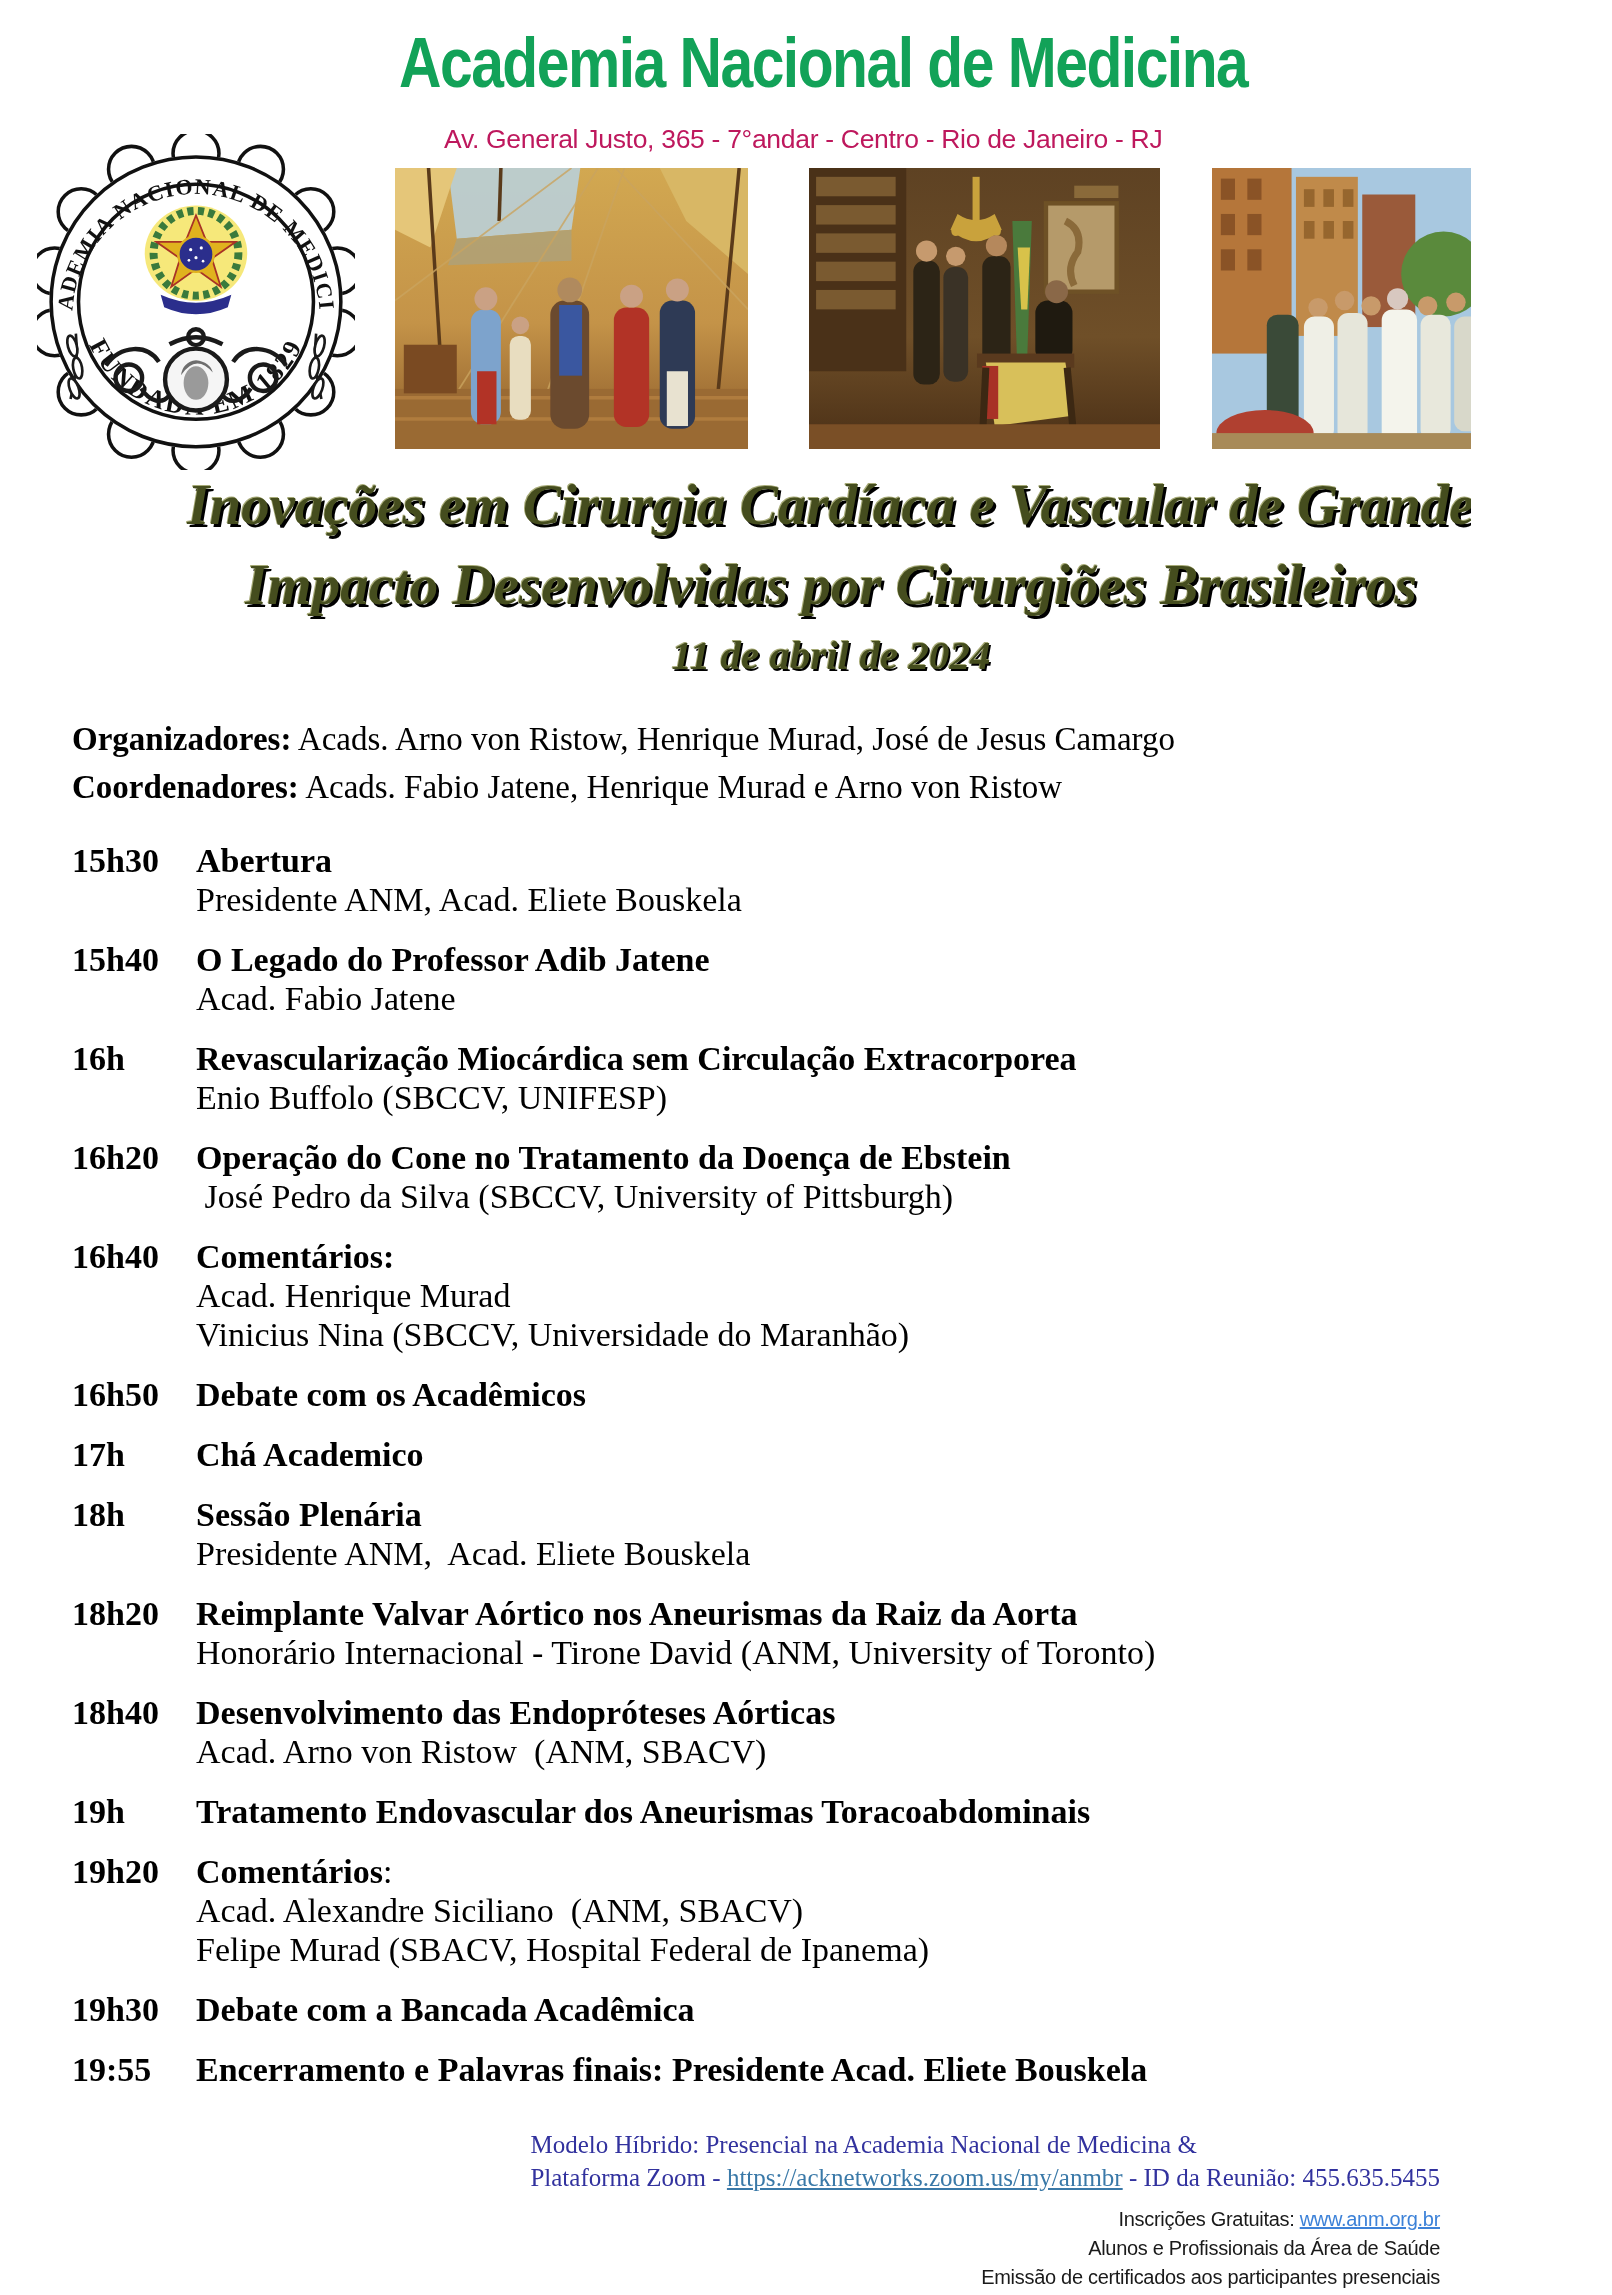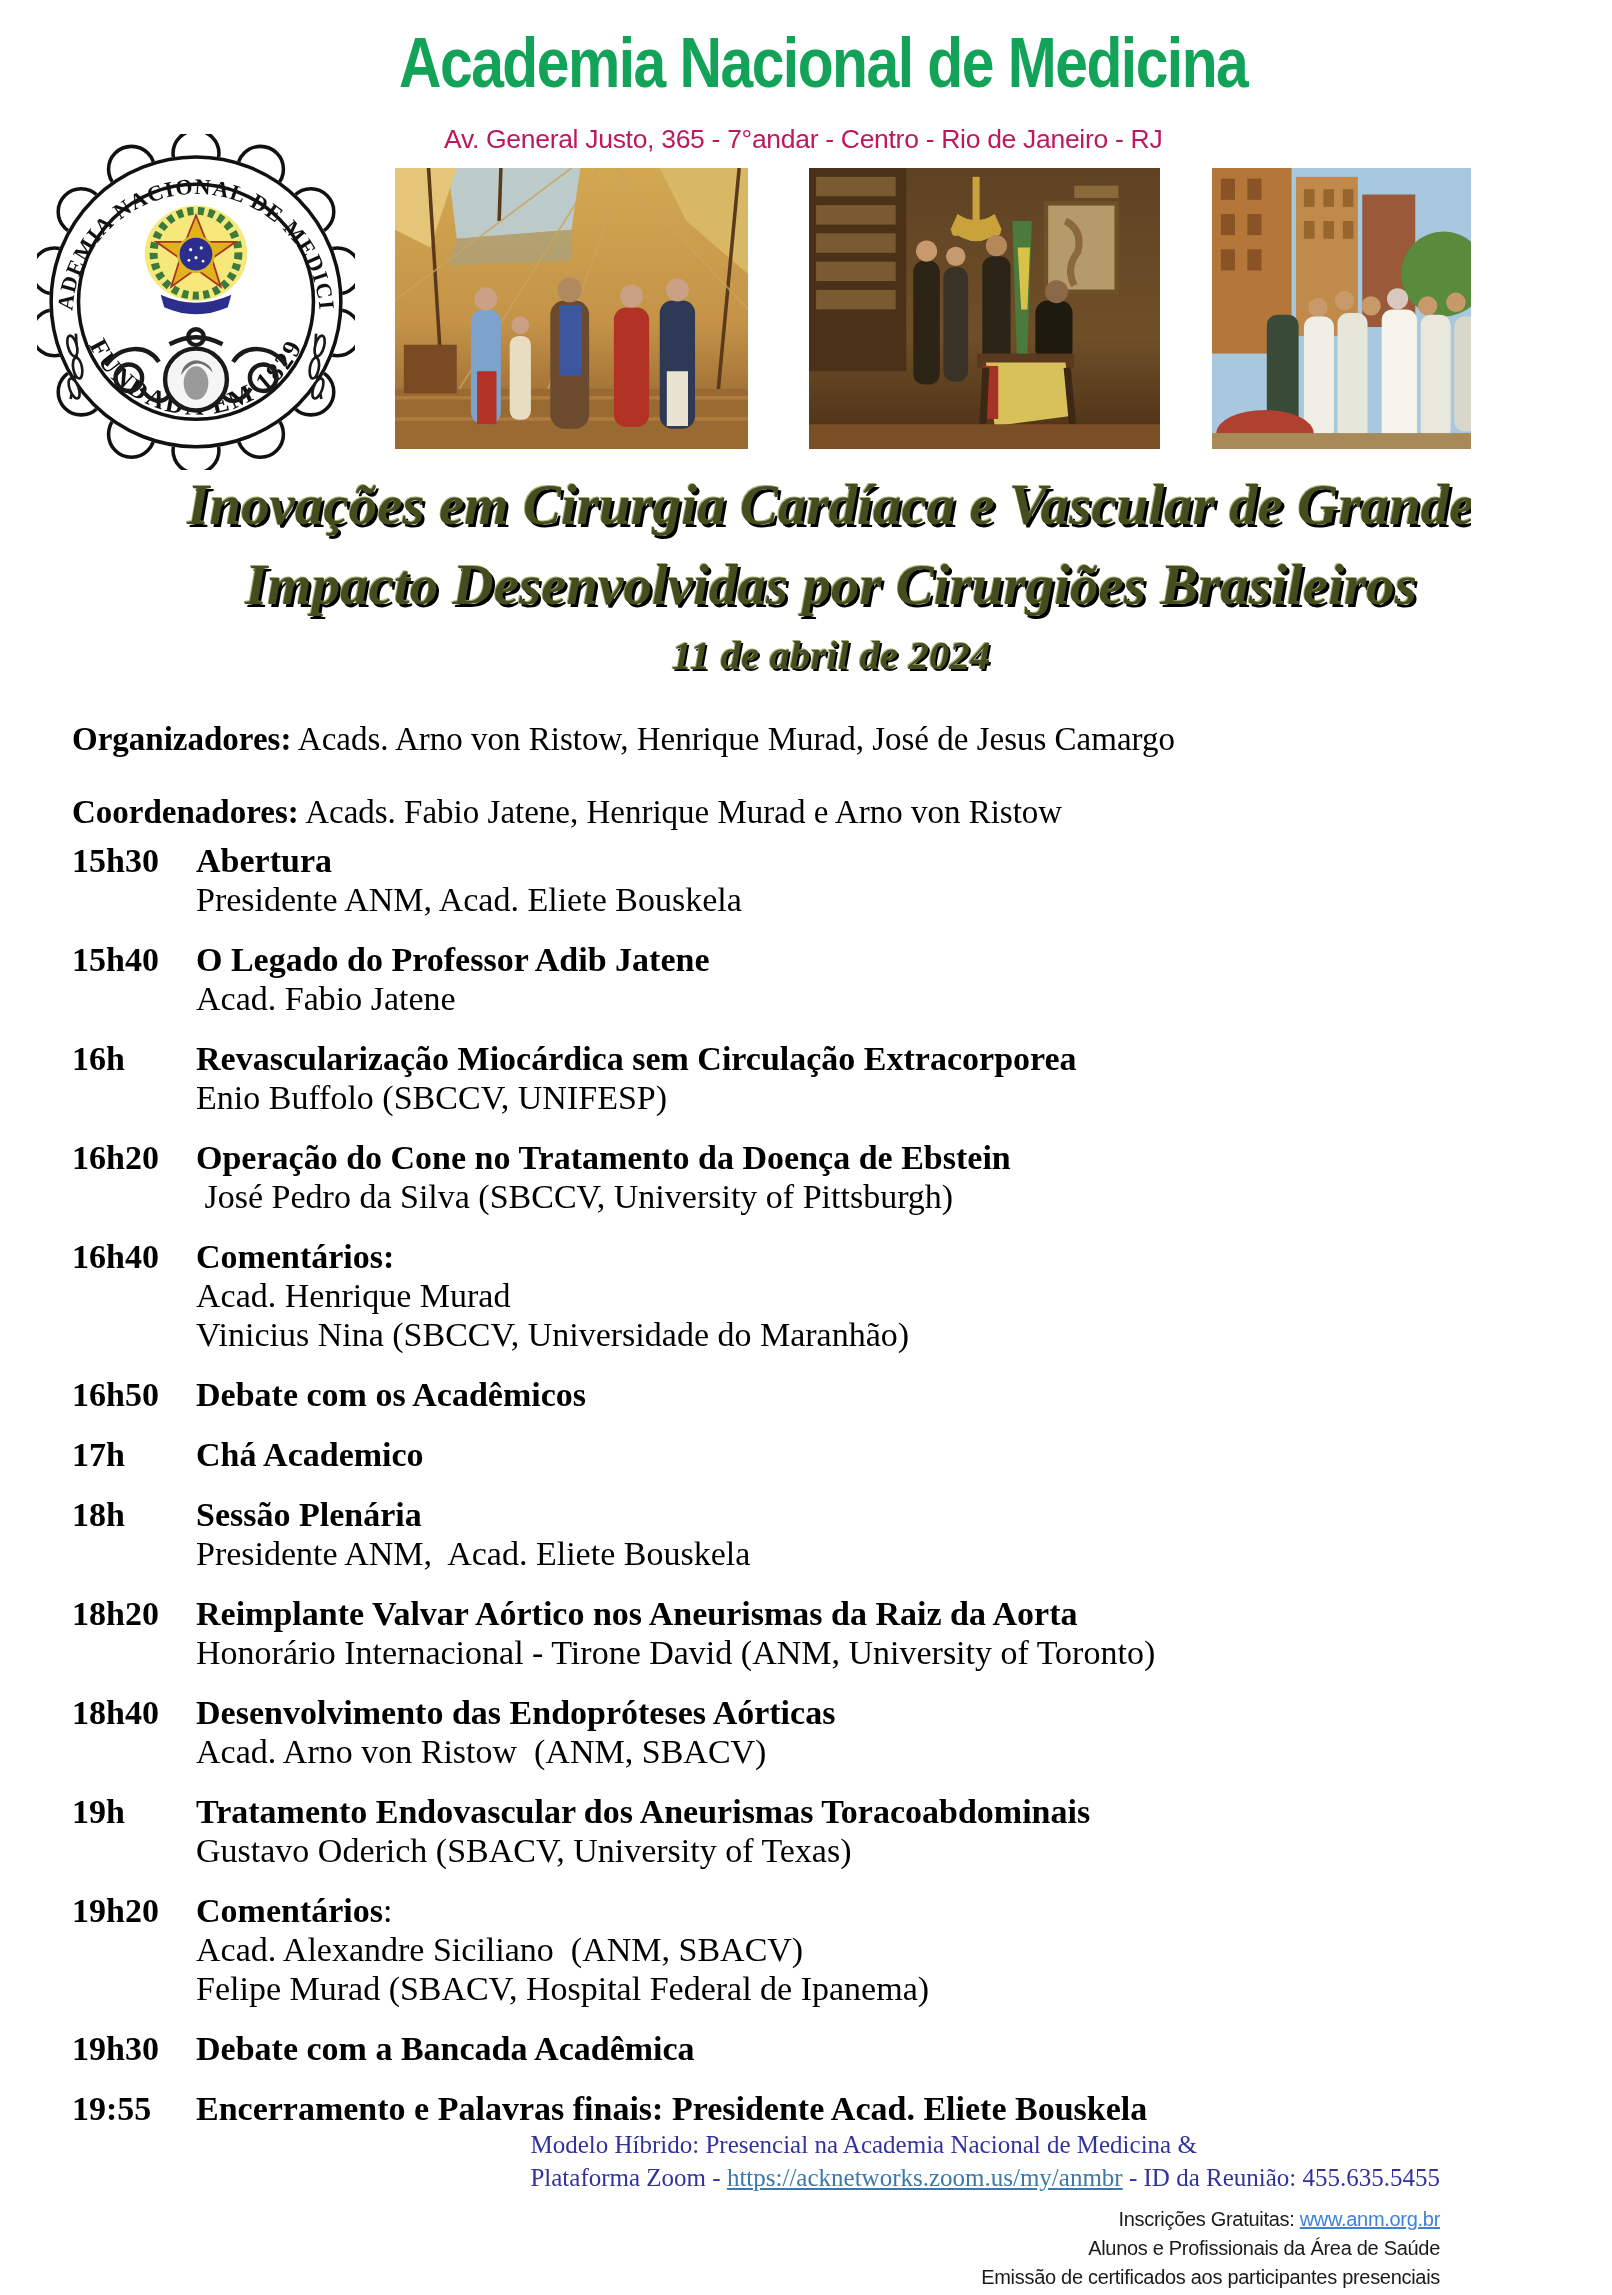--- a/index.html
+++ b/index.html
@@ -44,21 +44,21 @@
     font-size:57px;line-height:80px;white-space:nowrap;
     text-shadow:-0.9px -0.9px 0 rgba(150,155,95,.85), 2.7px 2.7px 0 #000;
   }
   #event-date{
     font-size:41px;line-height:51px;margin-top:5.3px;
     text-shadow:-0.9px -0.9px 0 rgba(150,155,95,.85), 1.8px 1.8px 0 #000;
   }
   
   #organizers-block{position:absolute;left:72px;top:721px;font-size:33px;}
   .org-line{line-height:37px;white-space:pre-wrap;}
-  .org-line + .org-line{margin-top:36px;}
+  .org-line + .org-line{margin-top:11px;}
   .org-label{font-weight:bold;}
   
   #schedule{position:absolute;left:72px;top:841px;width:1502px;}
   .sched-row{display:flex;font-size:34px;line-height:39px;margin-bottom:21px;}
   .sched-time{flex:0 0 124px;font-weight:bold;}
   .sched-body{flex:1 1 auto;}
   .sched-title{font-weight:bold;white-space:pre-wrap;}
   .sched-suffix{font-weight:normal;}
   .sched-inline{font-weight:bold;white-space:pre-wrap;margin-top:42px;}
   .sched-line{white-space:pre-wrap;}
@@ -398,21 +398,20 @@
       <div class="sched-body">
         <div class="sched-title-line"><span class="sched-title">Desenvolvimento das Endopróteses Aórticas</span><span class="sched-suffix"></span><span class="sched-inline"></span></div>
       <div class="sched-line">Acad. Arno von Ristow  (ANM, SBACV)</div>
         </div>
     </div>
 
     <div class="sched-row">
       <div class="sched-time">19h</div>
       <div class="sched-body">
         <div class="sched-title-line"><span class="sched-title">Tratamento Endovascular dos Aneurismas Toracoabdominais</span><span class="sched-suffix"></span><span class="sched-inline"></span></div>
-      <div class="sched-line">Gustavo Oderich (SBACV, University of Texas)</div>
         </div>
     </div>
 
     <div class="sched-row">
       <div class="sched-time">19h20</div>
       <div class="sched-body">
         <div class="sched-title-line"><span class="sched-title">Comentários</span><span class="sched-suffix">:</span><span class="sched-inline"></span></div>
       <div class="sched-line">Acad. Alexandre Siciliano  (ANM, SBACV)</div>
           <div class="sched-line">Felipe Murad (SBACV, Hospital Federal de Ipanema)</div>
         </div>

